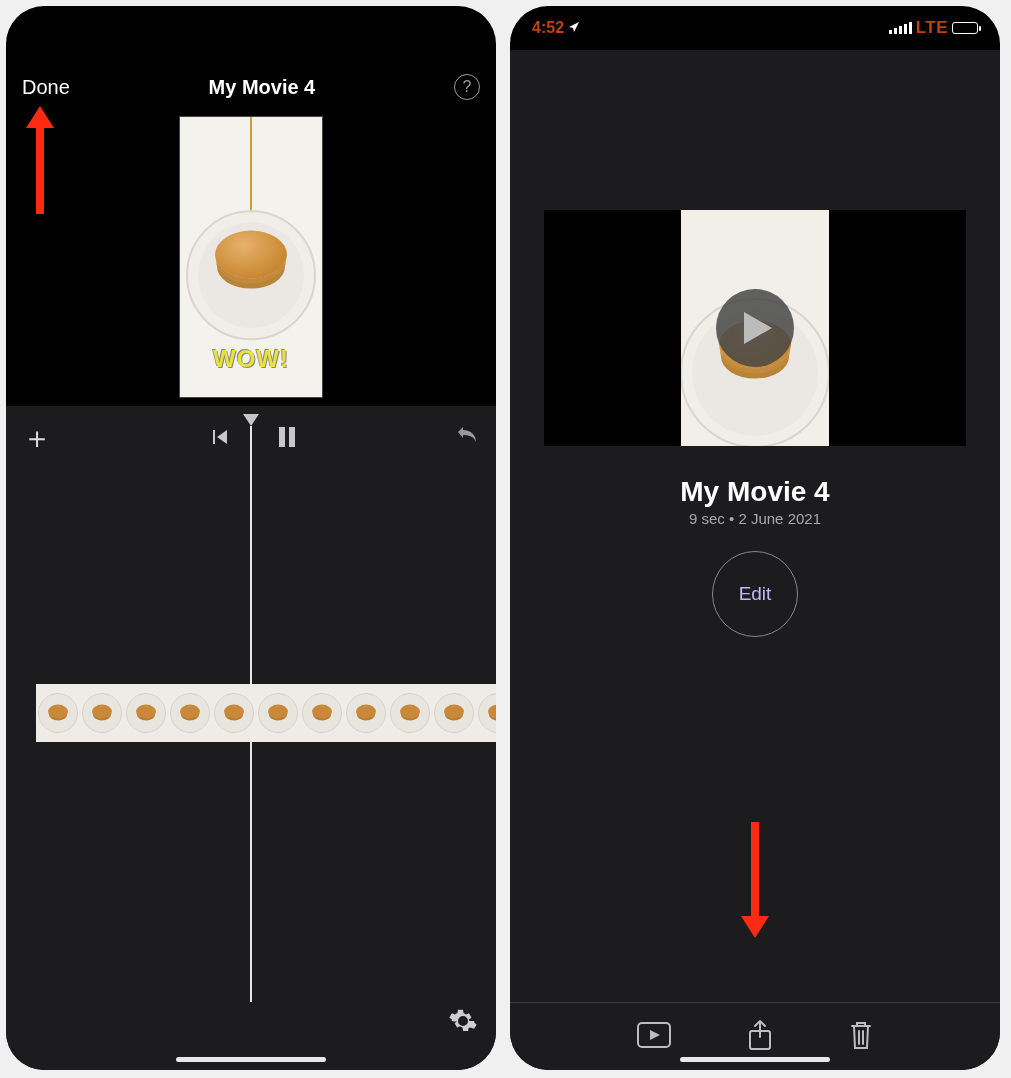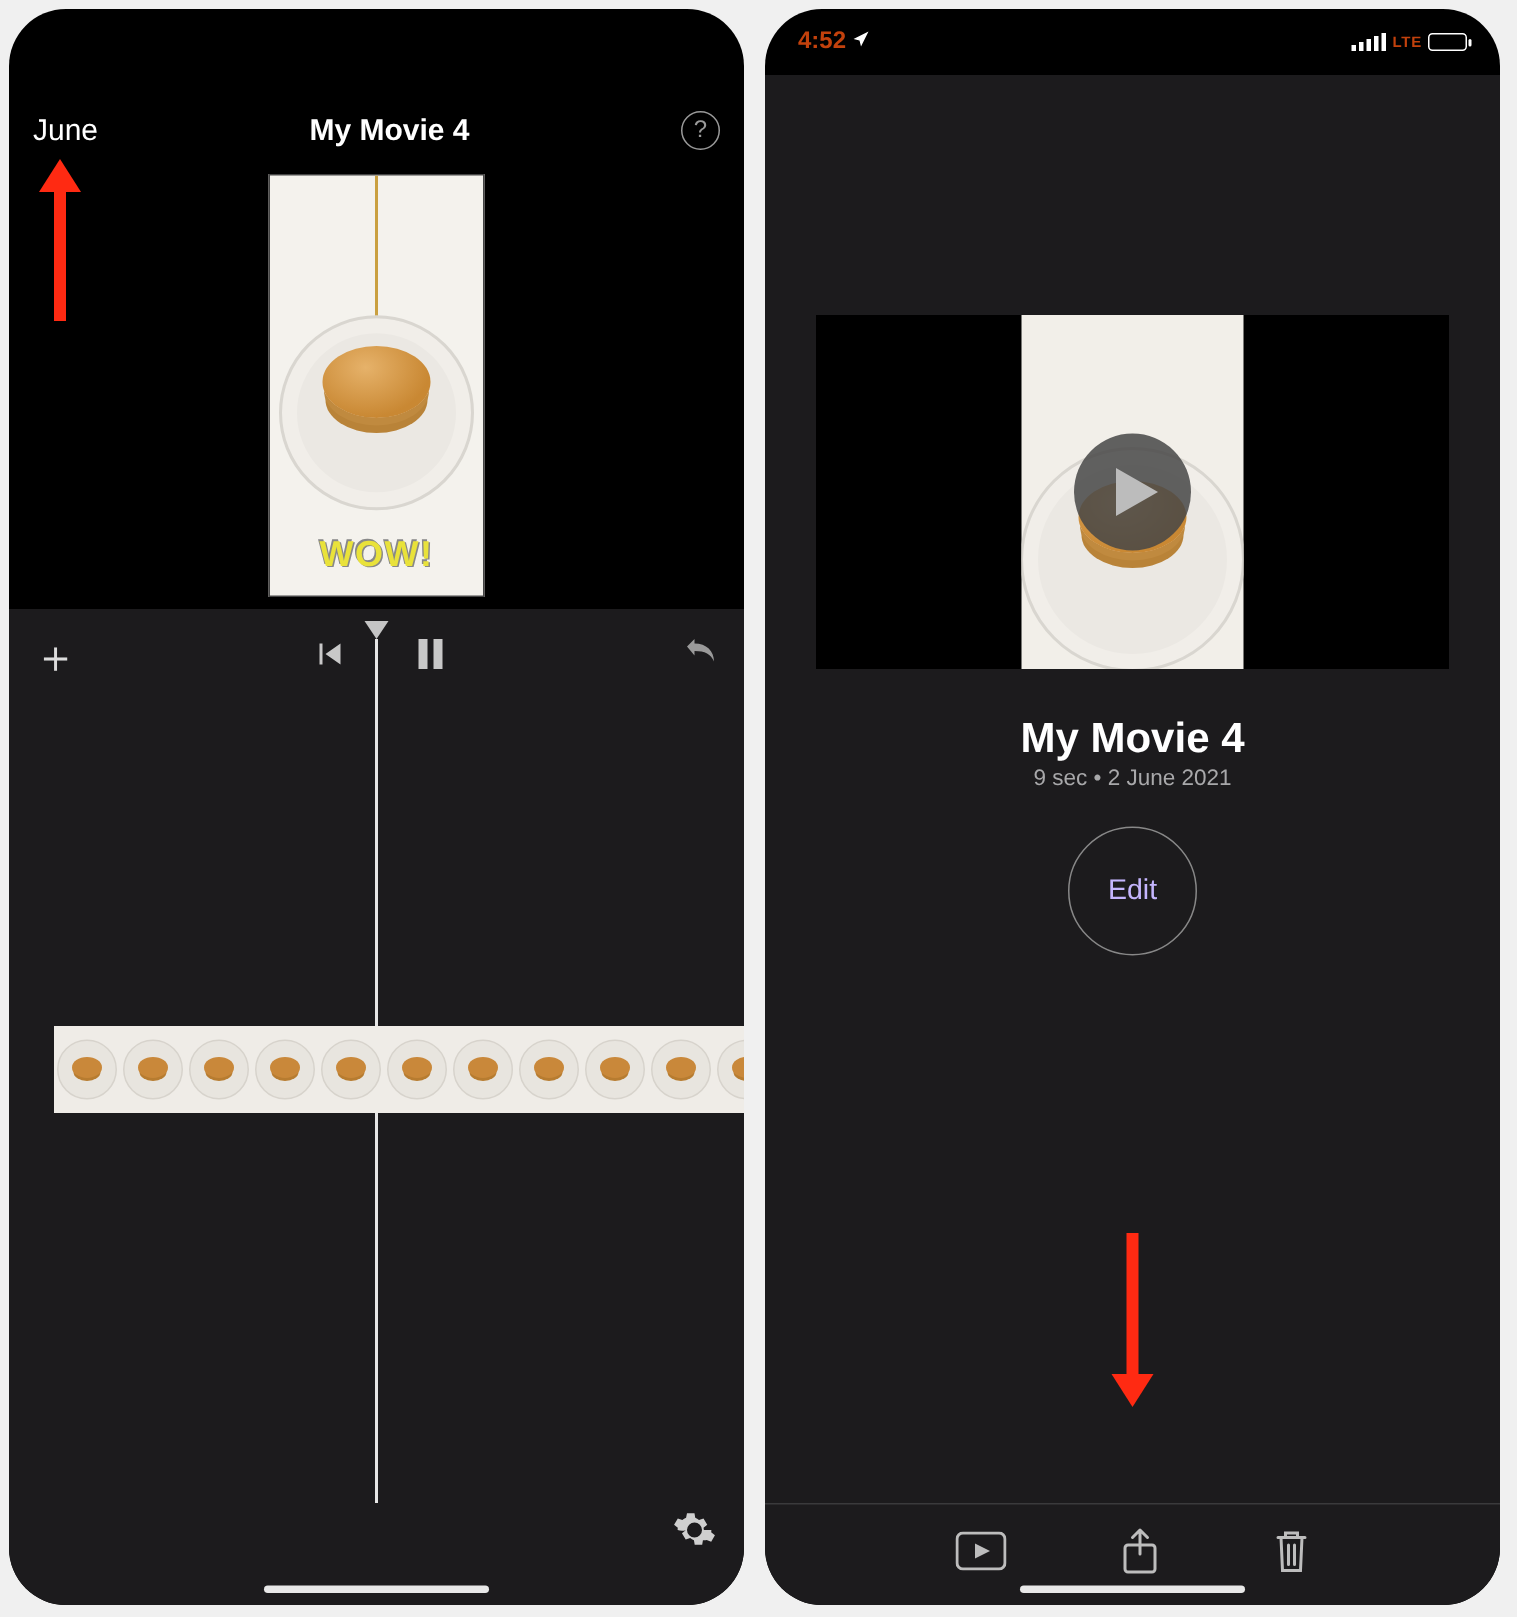--- a/index.html
+++ b/index.html
@@ -34,21 +34,21 @@
     font-weight: 600;
   }
   .statusbar .right { display: flex; align-items: center; gap: 4px; }
   .signal { display: inline-flex; align-items: flex-end; gap: 2px; height: 12px; }
   .signal span { width: 3px; background: #fff; display:inline-block; }
   .signal span:nth-child(1){height:4px}
   .signal span:nth-child(2){height:6px}
   .signal span:nth-child(3){height:8px}
   .signal span:nth-child(4){height:10px}
   .signal span:nth-child(5){height:12px}
-  .lte { font-size:10px; font-weight:600; letter-spacing:0.5px; }
+  .lte { font-size:17px; font-weight:600; letter-spacing:0.5px; }
   .battery { width:26px; height:12px; border:1.5px solid #fff; border-radius:3px; position:relative; }
   .battery::after { content:''; position:absolute; right:-4px; top:3px; width:2px; height:5px; background:#fff; border-radius:1px; }
   .battery .fill { background:#fff; height:100%; width:90%; border-radius:1px; }
   
   .header-row {
     display:flex; align-items:center; justify-content:space-between;
     padding: 24px 16px 12px;
     font-size: 18px;
   }
   .header-row .title { font-size:20px; font-weight:600; }
@@ -70,21 +70,21 @@
     box-shadow: inset 0 0 0 10px #f1eee9;
   }
   .pancake {
     position:absolute; left:50%; top:50%; transform:translate(-50%,-55%);
     width:72px; height:48px; border-radius:50%;
     background: radial-gradient(ellipse at 40% 30%, #e6b26a, #c98833 70%);
     box-shadow: 0 6px 0 -1px #c08a3f, 0 12px 0 -2px #b98338;
   }
   .honey { position:absolute; left:50%; top:0; width:2px; height:34%; background:#caa040; transform:translateX(-50%);}
   .wow {
-    position:absolute; bottom:13px; width:100%; text-align:center;
+    position:absolute; bottom:24px; width:100%; text-align:center;
     font-weight:700; font-size:24px; letter-spacing:1px;
     color:#e9e23a; text-shadow:1px 1px 0 #888, -1px -1px 0 #888;
   }
   
   .timeline-zone { flex:1; background:#1c1b1d; position:relative; padding-top:8px; }
   .tz-top { display:flex; align-items:center; justify-content:space-between; padding:4px 16px; color:#c8c8c8; }
   .tz-top .center { display:flex; align-items:center; gap:48px; }
   .plus { font-size:30px; font-weight:300; color:#dcdcdc; }
   .undo-icon { color:#9a9a9a; }
   .playhead-marker {
@@ -133,21 +133,21 @@
   .phone2 { background:#000; }
   .phone2 .statusbar { color:#c2410c; }
   .loc-arrow { display:inline-block; transform:rotate(0deg); }
 </style>
 </head>
 <body>
 
 <div class="phone">
   <div class="statusbar"></div>
   <div class="header-row">
-    <span style="font-size:20px;">June</span>
+    <span style="font-size:20px;">Done</span>
     <span class="title">My Movie 4</span>
     <span class="help-circle">?</span>
   </div>
 
   <div class="preview-wrap">
     <div class="preview">
       <div class="honey"></div>
       <div class="plate"></div>
       <div class="pancake"></div>
       <div class="wow">WOW!</div>

